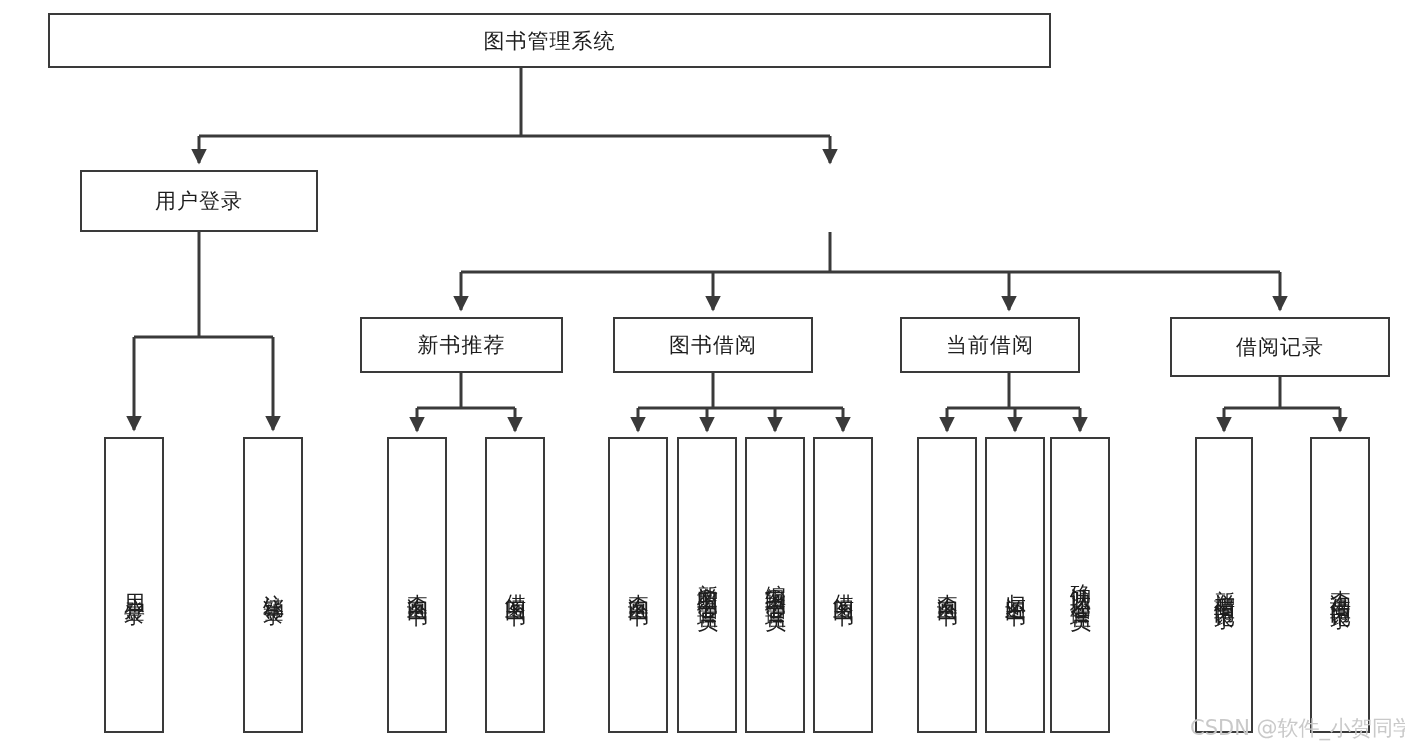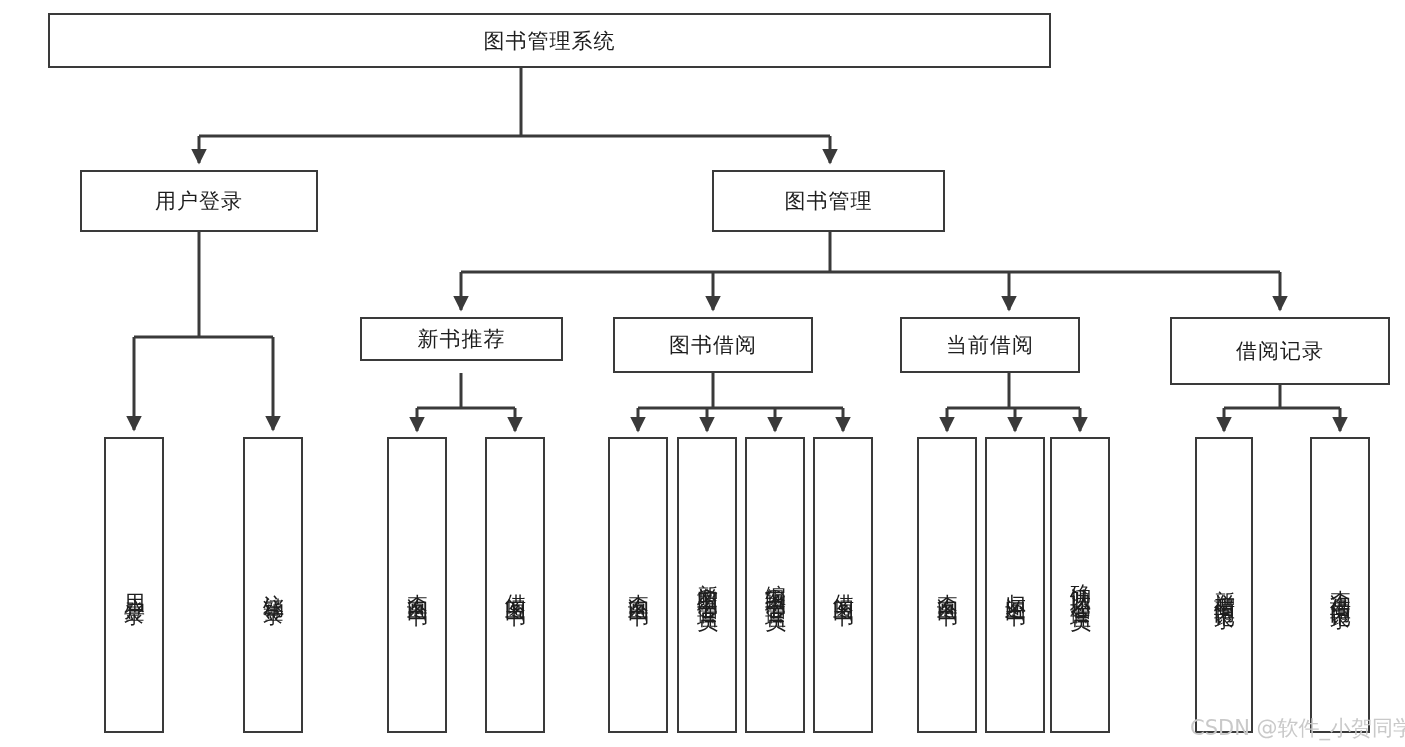--- a/index.html
+++ b/index.html
@@ -120,34 +120,31 @@
     </g>
   </svg>
 
   <div class="node h" style="left:20px; top:13px; width:1003px; height:55px;margin-left:28px;">
     <span>图书管理系统</span>
   </div>
 
   <div class="node h" style="left:80px; top:170px; width:238px; height:62px;">
     <span>用户登录</span>
   </div>
-  <div class="node h" style="left:712px; top:170px; width:233px; height:62px;">
-    <span>图书管理</span>
-  </div>
 
-  <div class="node h" style="left:360px; top:317px; width:203px; height:44px;">
+  <div class="node h" style="left:360px; top:317px; width:203px; height:56px;">
     <span>新书推荐</span>
   </div>
   <div class="node h" style="left:613px; top:317px; width:200px; height:56px;text-align:right;">
     <span>图书借阅</span>
   </div>
   <div class="node h" style="left:900px; top:317px; width:180px; height:56px;">
     <span>当前借阅</span>
   </div>
-  <div class="node h" style="left:1170px; top:317px; width:220px; height:68px;">
+  <div class="node h" style="left:1170px; top:317px; width:220px; height:60px;">
     <span>借阅记录</span>
   </div>
 
   <div class="node v" style="left:104px; top:437px; width:60px; height:296px;">
     <span class="vtext">用户登录</span>
   </div>
   <div class="node v" style="left:243px; top:437px; width:60px; height:296px;">
     <span class="vtext">注销登录</span>
   </div>
   <div class="node v" style="left:387px; top:437px; width:60px; height:296px;">

